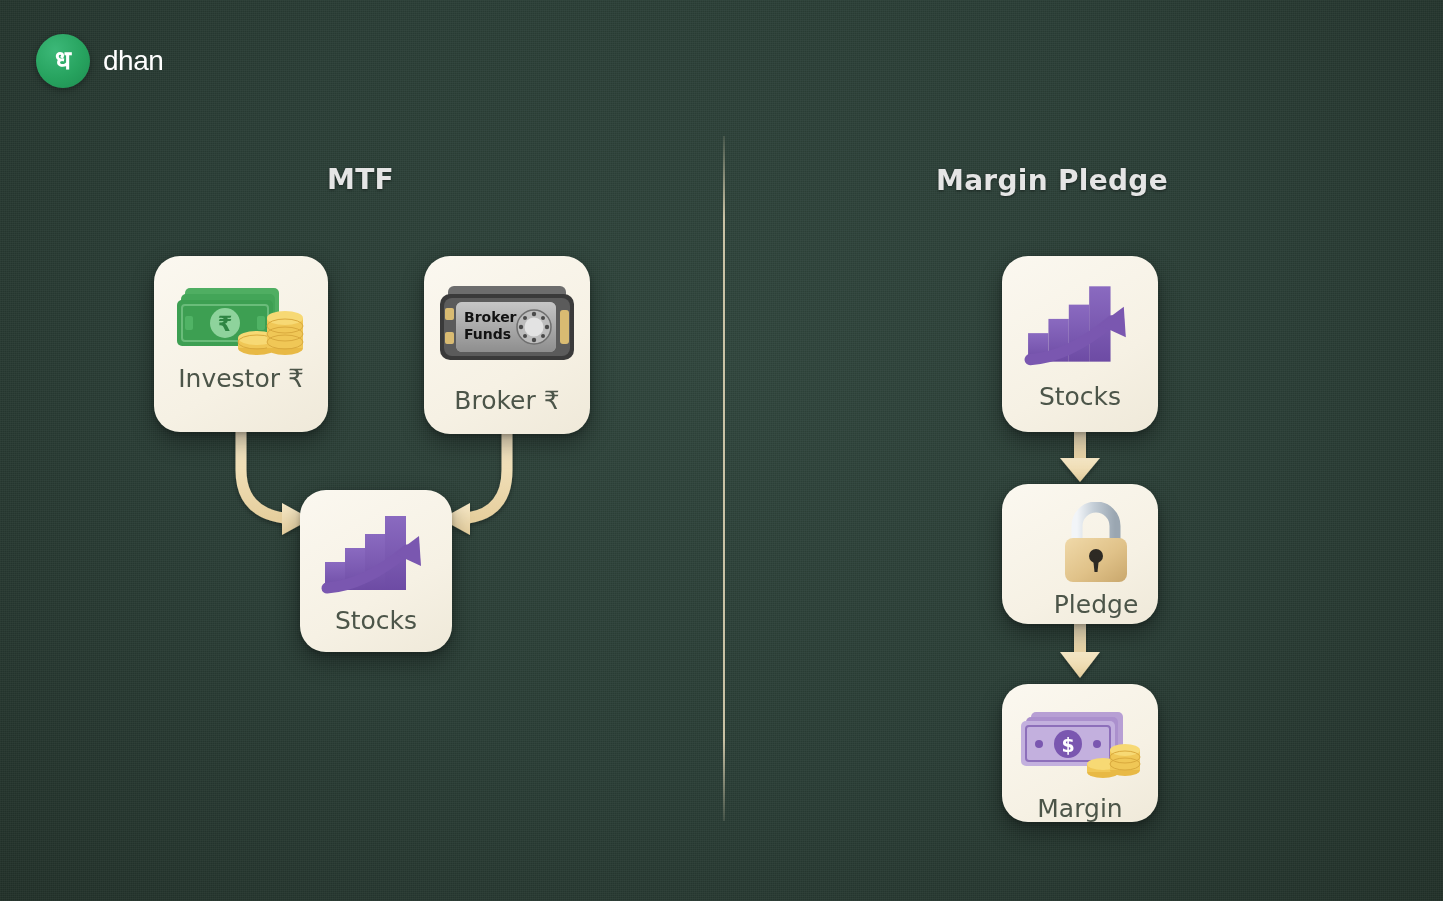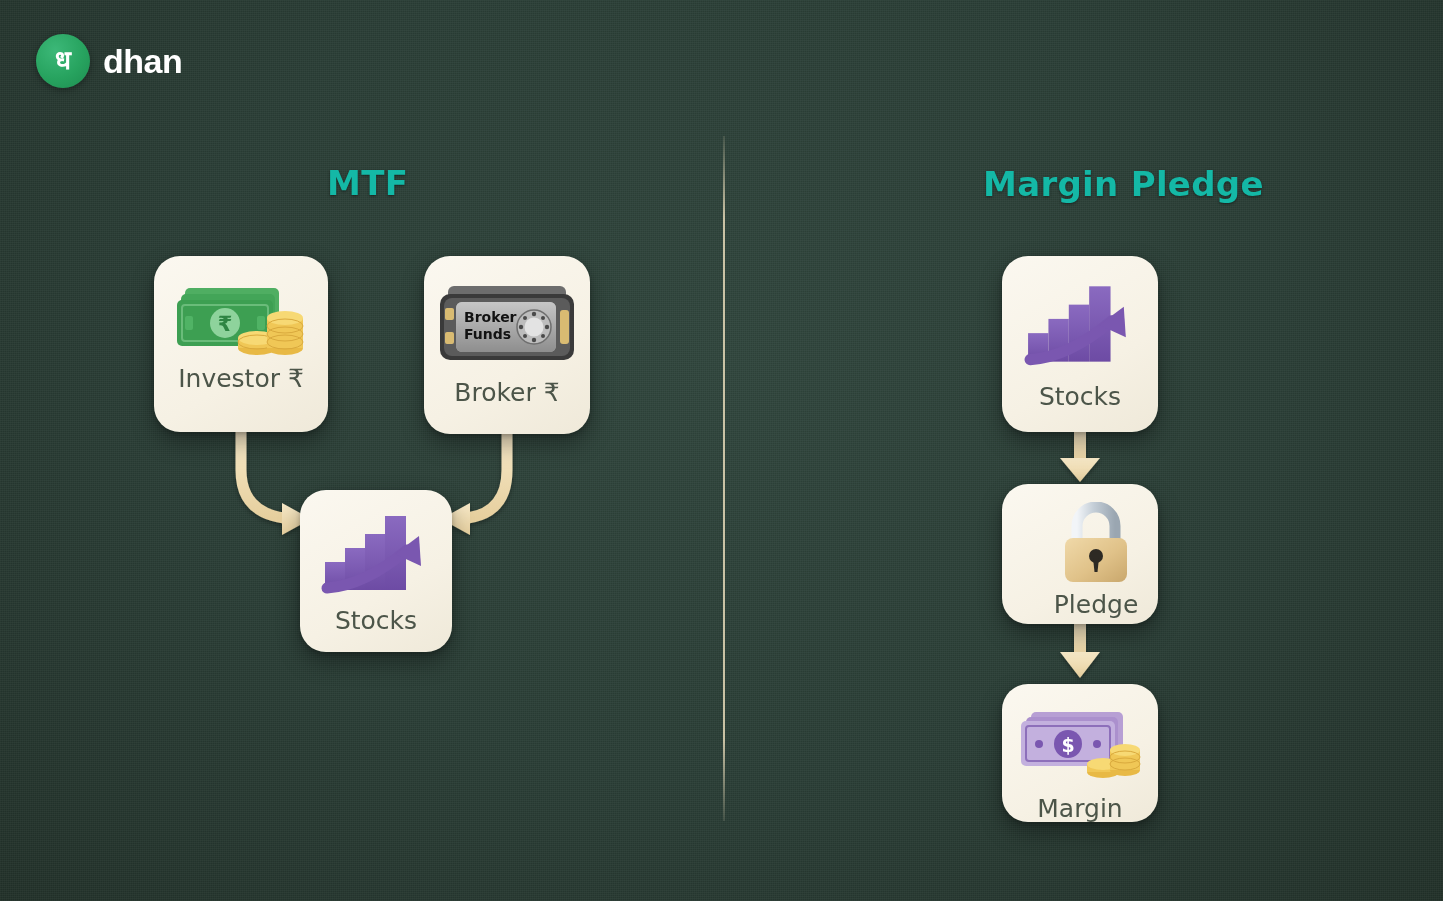--- a/index.html
+++ b/index.html
@@ -24,32 +24,32 @@
   #logo-mark {
     width:54px; height:54px; border-radius:50%;
     background:radial-gradient(circle at 36% 30%, #3cb878 0%, #27a35f 55%, #1d8d50 100%);
     display:flex; align-items:center; justify-content:center;
     color:#ffffff; font-size:26px; line-height:1; font-weight:600;
     box-shadow:0 2px 6px rgba(0,0,0,0.35);
     font-family:"DejaVu Sans", sans-serif;
     padding-bottom:3px;
   }
   #logo-text {
-    color:#ffffff; font-size:34px; font-weight:700; letter-spacing:-0.5px;
+    color:#ffffff; font-size:28px; font-weight:400; letter-spacing:-0.5px;
   }
 
   
   .col-title {
-    position:absolute; color:#14b8a6; font-size:34px; font-weight:600;
+    position:absolute; color:#e5e5e5; font-size:28px; font-weight:600;
     font-family:"DejaVu Sans", sans-serif; letter-spacing:0.3px;
     text-shadow:0 1px 3px rgba(0,0,0,0.45);
     white-space:nowrap;
   }
   #title-left  { left:327px; top:163px; }
-  #title-right { left:936px; top:164px;margin-left:47px; }
+  #title-right { left:936px; top:164px; }
 
   
   #divider {
     position:absolute; left:723px; top:136px; width:2px; height:685px;
     background:linear-gradient(to bottom, rgba(235,222,188,0.12), rgba(235,222,188,0.82) 12%, rgba(235,222,188,0.82) 88%, rgba(235,222,188,0.12));
   }
 
   
   .card {
     position:absolute;
@@ -68,21 +68,21 @@
   #card-investor { left:154px; top:256px; width:174px; height:176px; }
   #card-broker   { left:424px; top:256px; width:166px; height:178px; }
   #card-stocks-l { left:300px; top:490px; width:152px; height:162px; }
   #card-stocks-r { left:1002px; top:256px; width:156px; height:176px; }
   #card-pledge   { left:1002px; top:484px; width:156px; height:140px;padding-left:32px; }
   #card-margin   { left:1002px; top:684px; width:156px; height:138px; }
 
   #card-investor .card-art { margin-top:6px; }
   #card-investor .card-label { }
   #card-broker .card-art { margin-top:12px;align-items:flex-end; }
-  #card-broker .card-label { margin-top:12px; }
+  #card-broker .card-label { margin-top:20px; }
   #card-stocks-l .card-art { margin-top:4px; }
   #card-stocks-l .card-label { margin-top:8px; }
   #card-stocks-r .card-art { margin-top:8px; }
   #card-stocks-r .card-label { margin-top:12px; }
   #card-pledge .card-art { margin-top:2px; }
   #card-pledge .card-label { margin-top:6px; }
   #card-margin .card-art { margin-top:6px; }
   #card-margin .card-label { margin-top:10px;text-align:center; }
 
   svg { display:block; }

